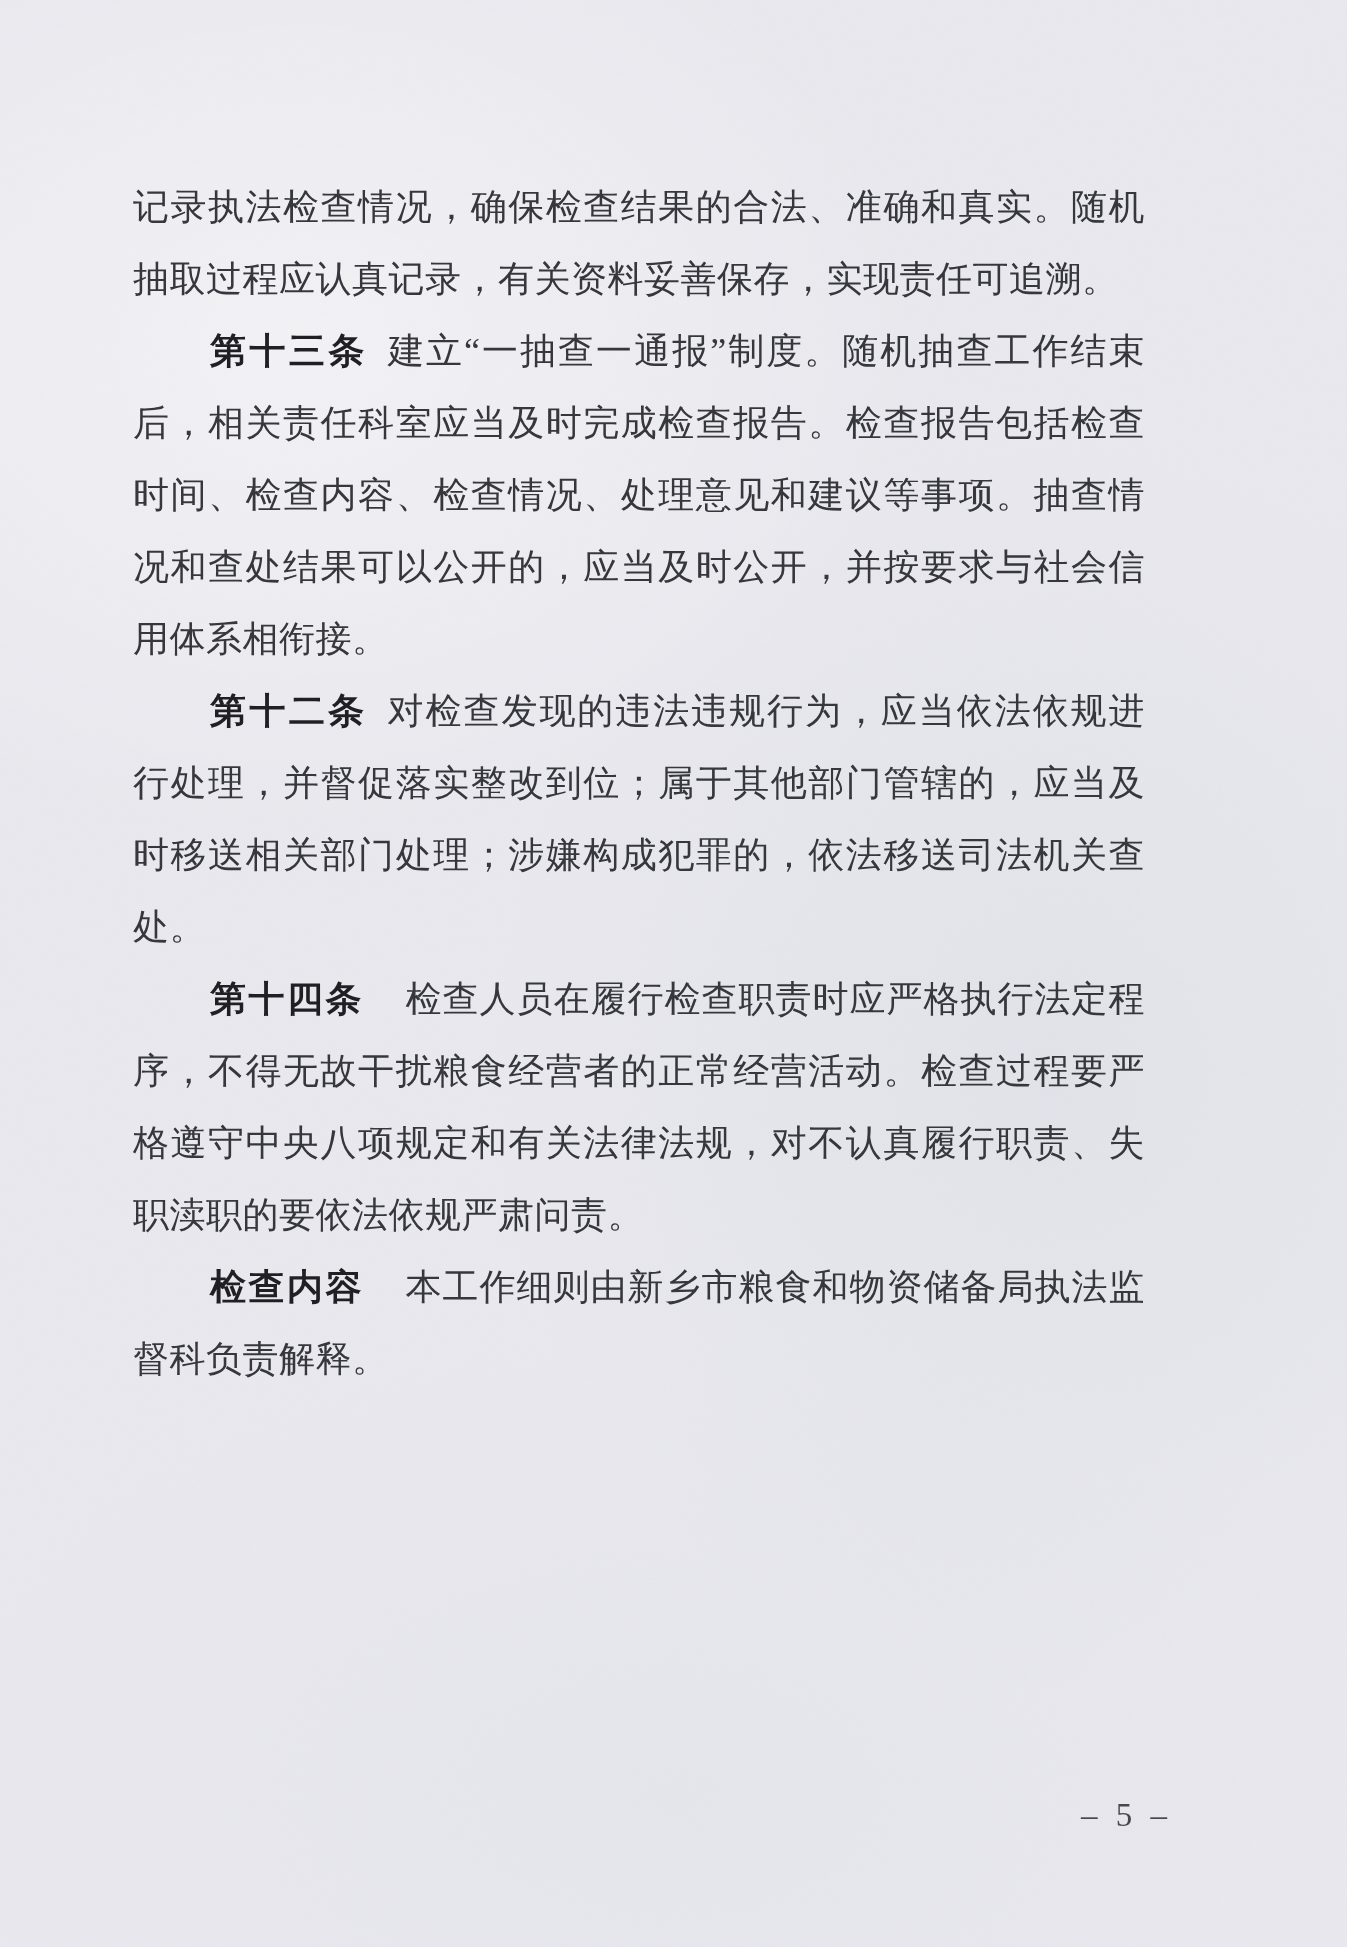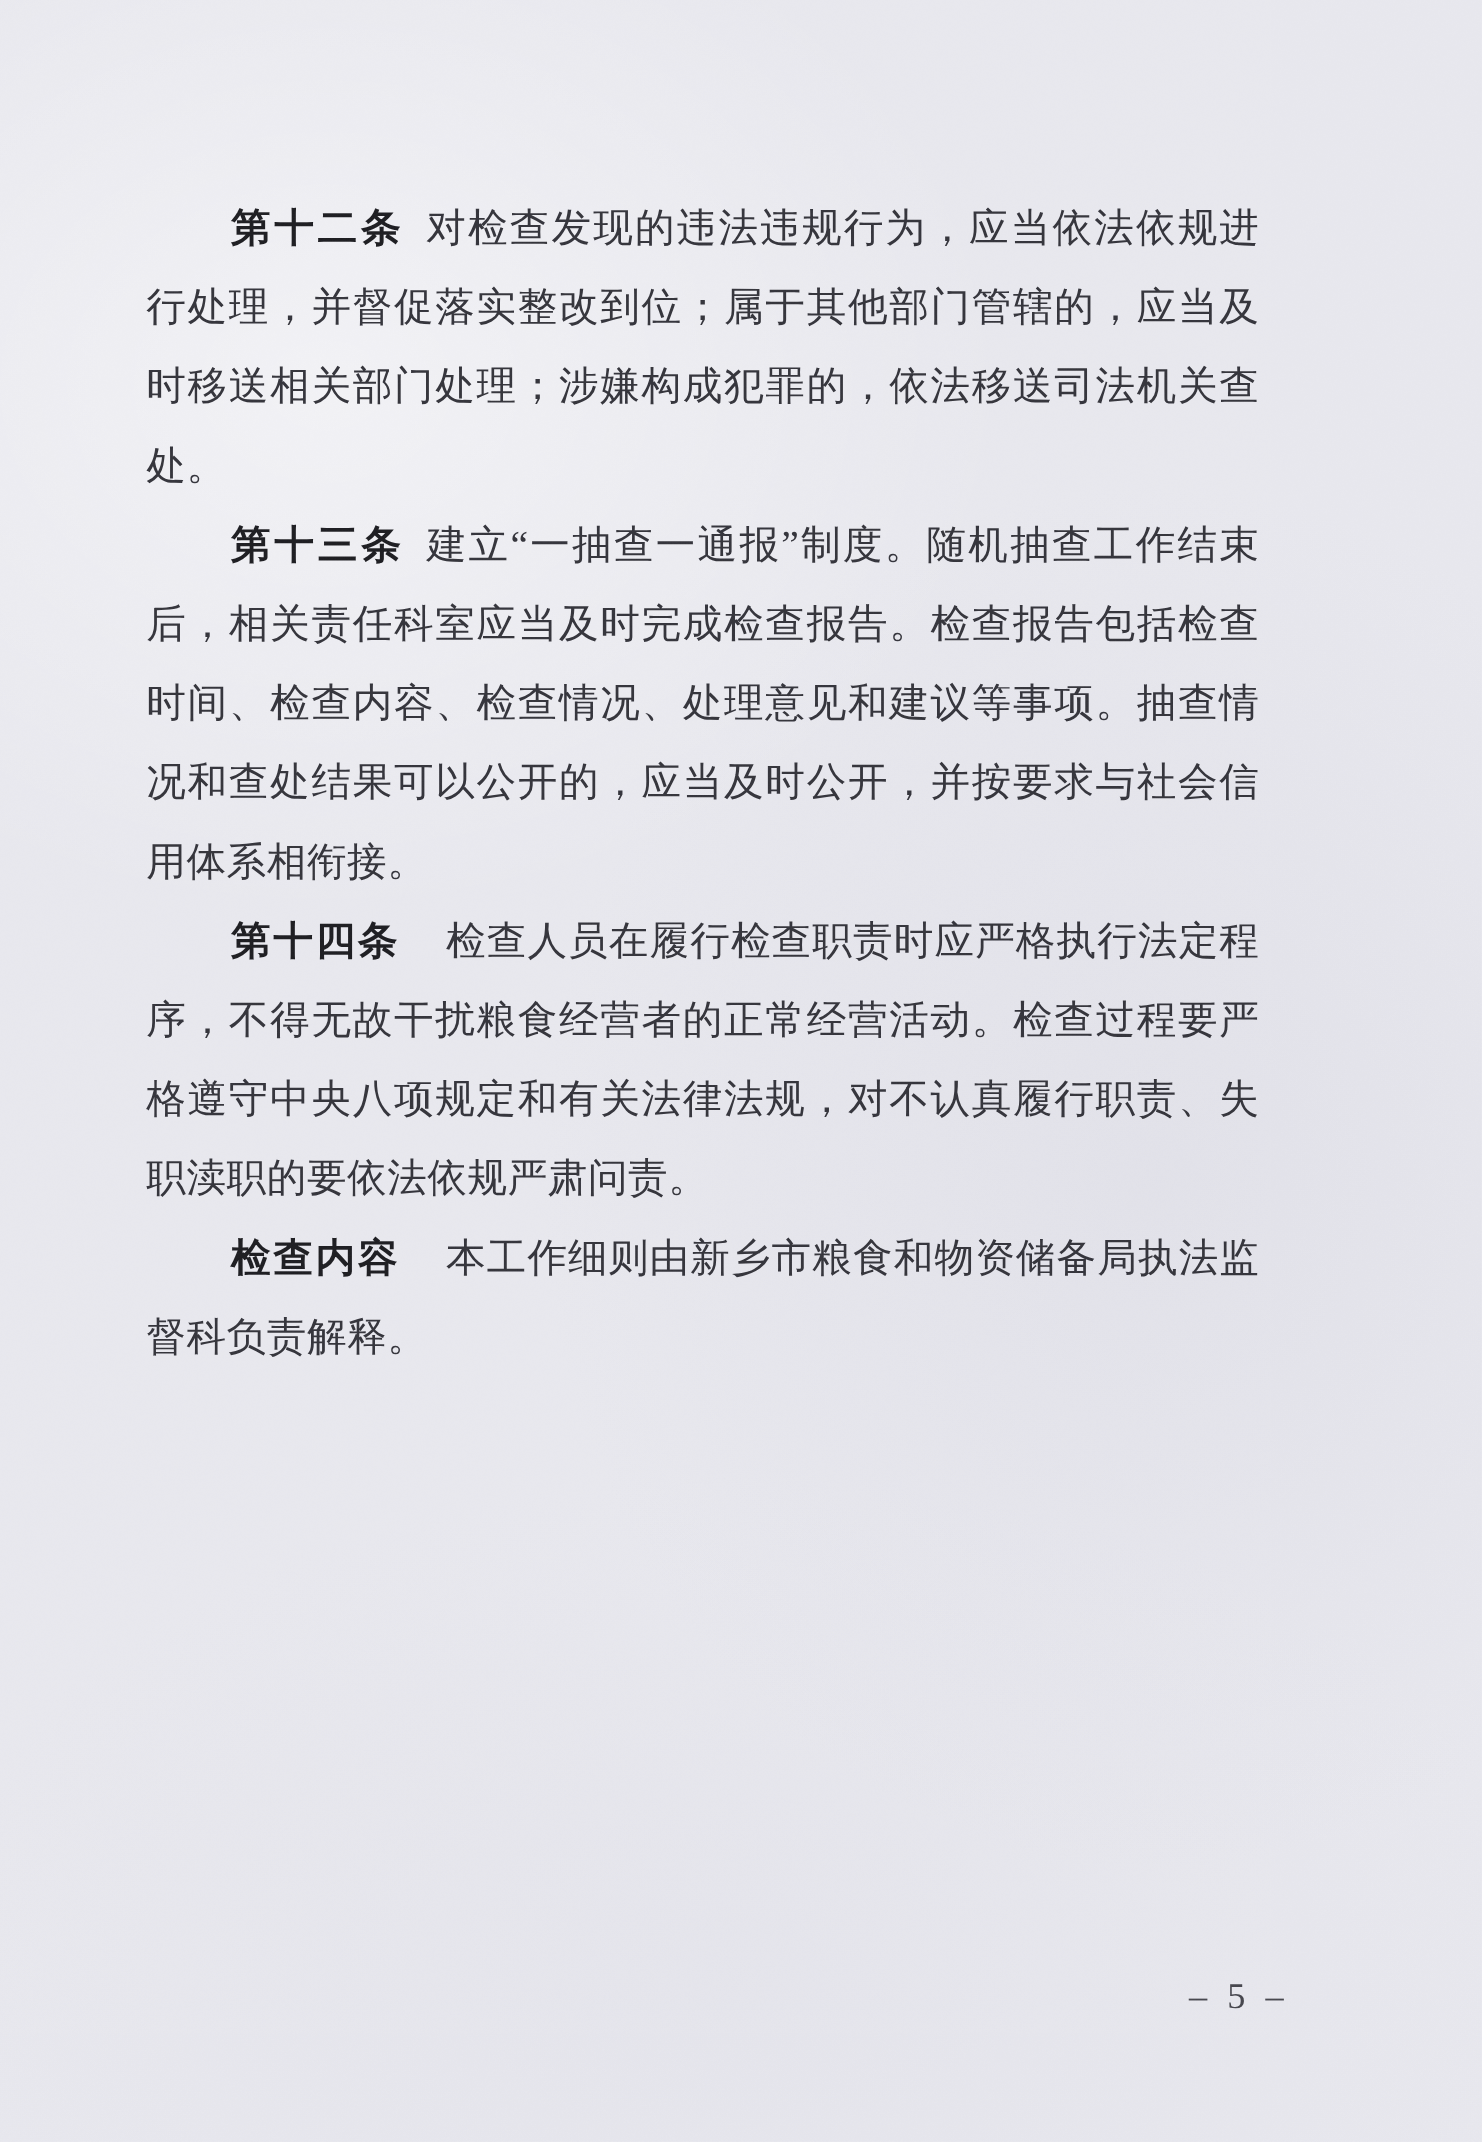--- a/index.html
+++ b/index.html
@@ -66,24 +66,25 @@
     left: 0;
     pointer-events: none;
     opacity: 0.5;
   }
 </style>
 </head>
 <body>
 
 <div class="content">
 
+  <p class="para continuation"><span>记录执法检查情况，确保检查结果的合法、准确和真实。随机抽取过程应认真记录，有关资料妥善保存，实现责任可追溯。</span></p>
+
+  <p class="para"><span class="lead gap-sm">第十三条</span><span>建立“一抽查一通报”制度。随机抽查工作结束后，相关责任科室应当及时完成检查报告。检查报告包括检查时间、检查内容、检查情况、处理意见和建议等事项。抽查情况和查处结果可以公开的，应当及时公开，并按要求与社会信用体系相衔接。</span></p>
 
   <p class="para"><span class="lead gap-sm">第十二条</span><span>对检查发现的违法违规行为，应当依法依规进行处理，并督促落实整改到位；属于其他部门管辖的，应当及时移送相关部门处理；涉嫌构成犯罪的，依法移送司法机关查处。</span></p>
-
-  <p class="para"><span class="lead gap-sm">第十三条</span><span>建立“一抽查一通报”制度。随机抽查工作结束后，相关责任科室应当及时完成检查报告。检查报告包括检查时间、检查内容、检查情况、处理意见和建议等事项。抽查情况和查处结果可以公开的，应当及时公开，并按要求与社会信用体系相衔接。</span></p>
 
   <p class="para"><span class="lead gap-lg">第十四条</span><span>检查人员在履行检查职责时应严格执行法定程序，不得无故干扰粮食经营者的正常经营活动。检查过程要严格遵守中央八项规定和有关法律法规，对不认真履行职责、失职渎职的要依法依规严肃问责。</span></p>
 
   <p class="para"><span class="lead gap-lg">检查内容</span><span>本工作细则由新乡市粮食和物资储备局执法监督科负责解释。</span></p>
 
 
 </div>
 
 <div class="page-number">– 5 –</div>
 

